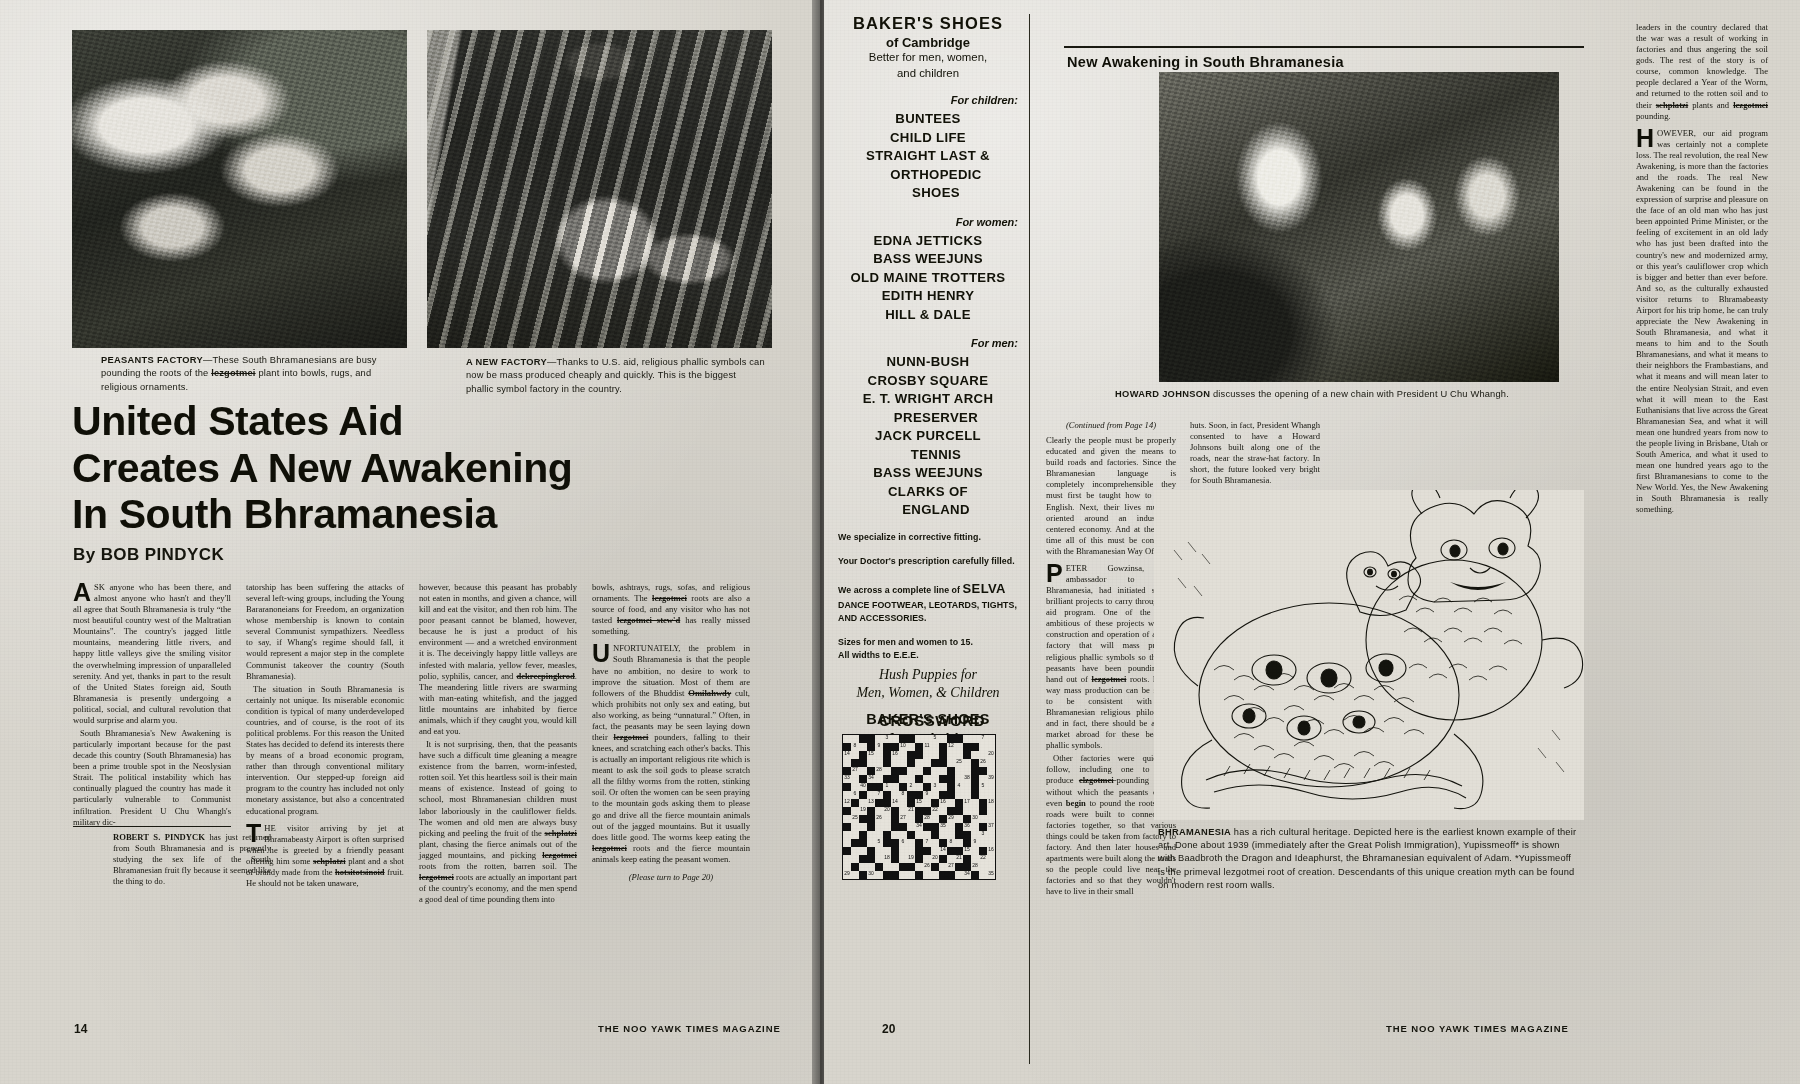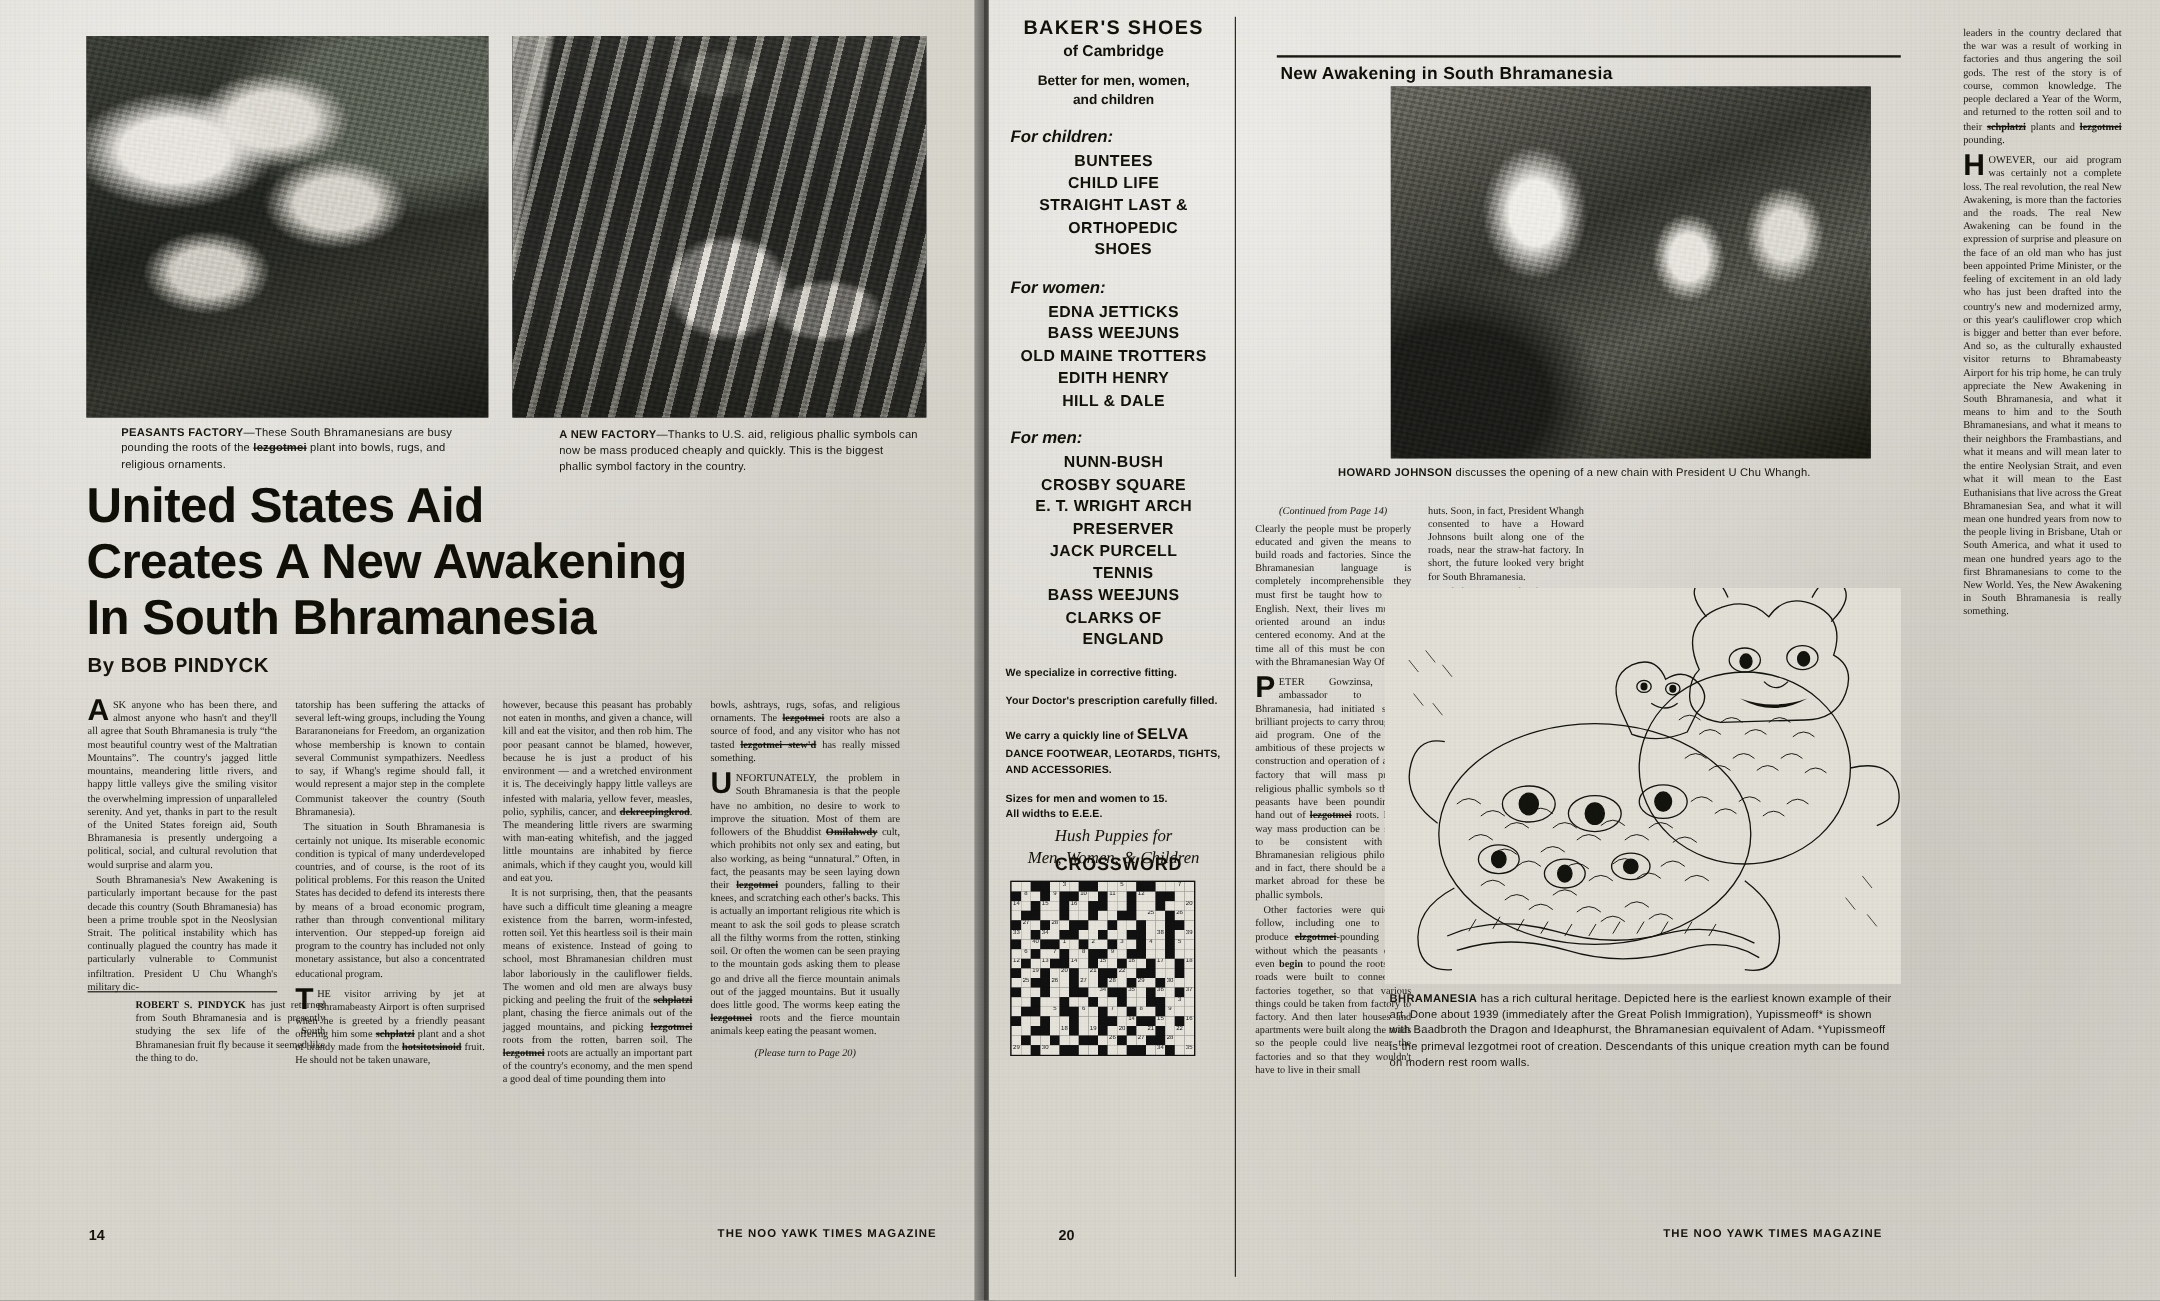--- a/index.html
+++ b/index.html
@@ -77,23 +77,23 @@
   .col b{font-weight:bold;}
   .col .strike{font-weight:bold;text-decoration:line-through;text-decoration-thickness:1px;}
   .dropcap{float:left;font-family:"Liberation Sans",sans-serif;font-weight:bold;
            font-size:25px;line-height:19px;margin:1px 3px 0 0;color:#101008;}
 
   
   .adcol{position:absolute;text-align:center;color:#121208;
          font-family:"Liberation Sans",sans-serif;}
   .ad-title{font-weight:bold;font-size:16.5px;letter-spacing:1.1px;}
   .ad-sub{font-weight:bold;font-size:13px;margin-top:2px;}
-  .ad-tag{font-weight:bold;font-size:11.4px;line-height:1.38;margin-top:11px;}
-  .ad-grouplabel{font-style:italic;font-weight:bold;font-size:14px;
-                 text-align:left;margin:13px 0 4px 4px;}
+  .ad-tag{font-weight:normal;font-size:11.4px;line-height:1.38;}
+  .ad-grouplabel{font-style:italic;font-weight:bold;font-size:11px;
+                 text-align:right;margin:13px 0 4px 4px;}
   .ad-item{font-weight:bold;font-size:13.2px;line-height:1.40;letter-spacing:.35px;}
   .ad-item.ind{padding-left:16px;}
   .ad-note{font-weight:bold;font-size:8.8px;line-height:1.5;text-align:left;
            margin-top:11px;letter-spacing:.05px;}
   .ad-note .big{font-size:13px;letter-spacing:.4px;}
   .ad-hush{font-family:Liberation Serif, serif;font-style:italic;
            font-size:14px;line-height:1.3;margin-top:4px;}
   .ad-addr{font-weight:bold;font-size:14.5px;line-height:1.42;margin-top:6px;letter-spacing:.3px;}
 
   .crosshead{position:absolute;font-family:"Liberation Sans",sans-serif;
@@ -225,21 +225,21 @@
         <div class="ad-item">JACK PURCELL</div>
         <div class="ad-item ind">TENNIS</div>
         <div class="ad-item">BASS WEEJUNS</div>
         <div class="ad-item">CLARKS OF</div>
         <div class="ad-item ind">ENGLAND</div>
       </div>
 
       <div class="ad-note">We specialize in corrective fitting.</div>
       <div class="ad-note">Your Doctor's prescription carefully filled.</div>
       <div class="ad-note">
-        <span>We carry a quickly line of </span><span class="big">SELVA</span><br>
+        <span>We across a complete line of </span><span class="big">SELVA</span><br>
         <span>DANCE FOOTWEAR, LEOTARDS, TIGHTS, AND ACCESSORIES.</span>
       </div>
       <div class="ad-note">
         <div>Sizes for men and women to 15.</div>
         <div>All widths to E.E.E.</div>
       </div>
       <div class="ad-hush">
         <div>Hush Puppies for</div>
         <div>Men, Women, &amp; Children</div>
       </div>

